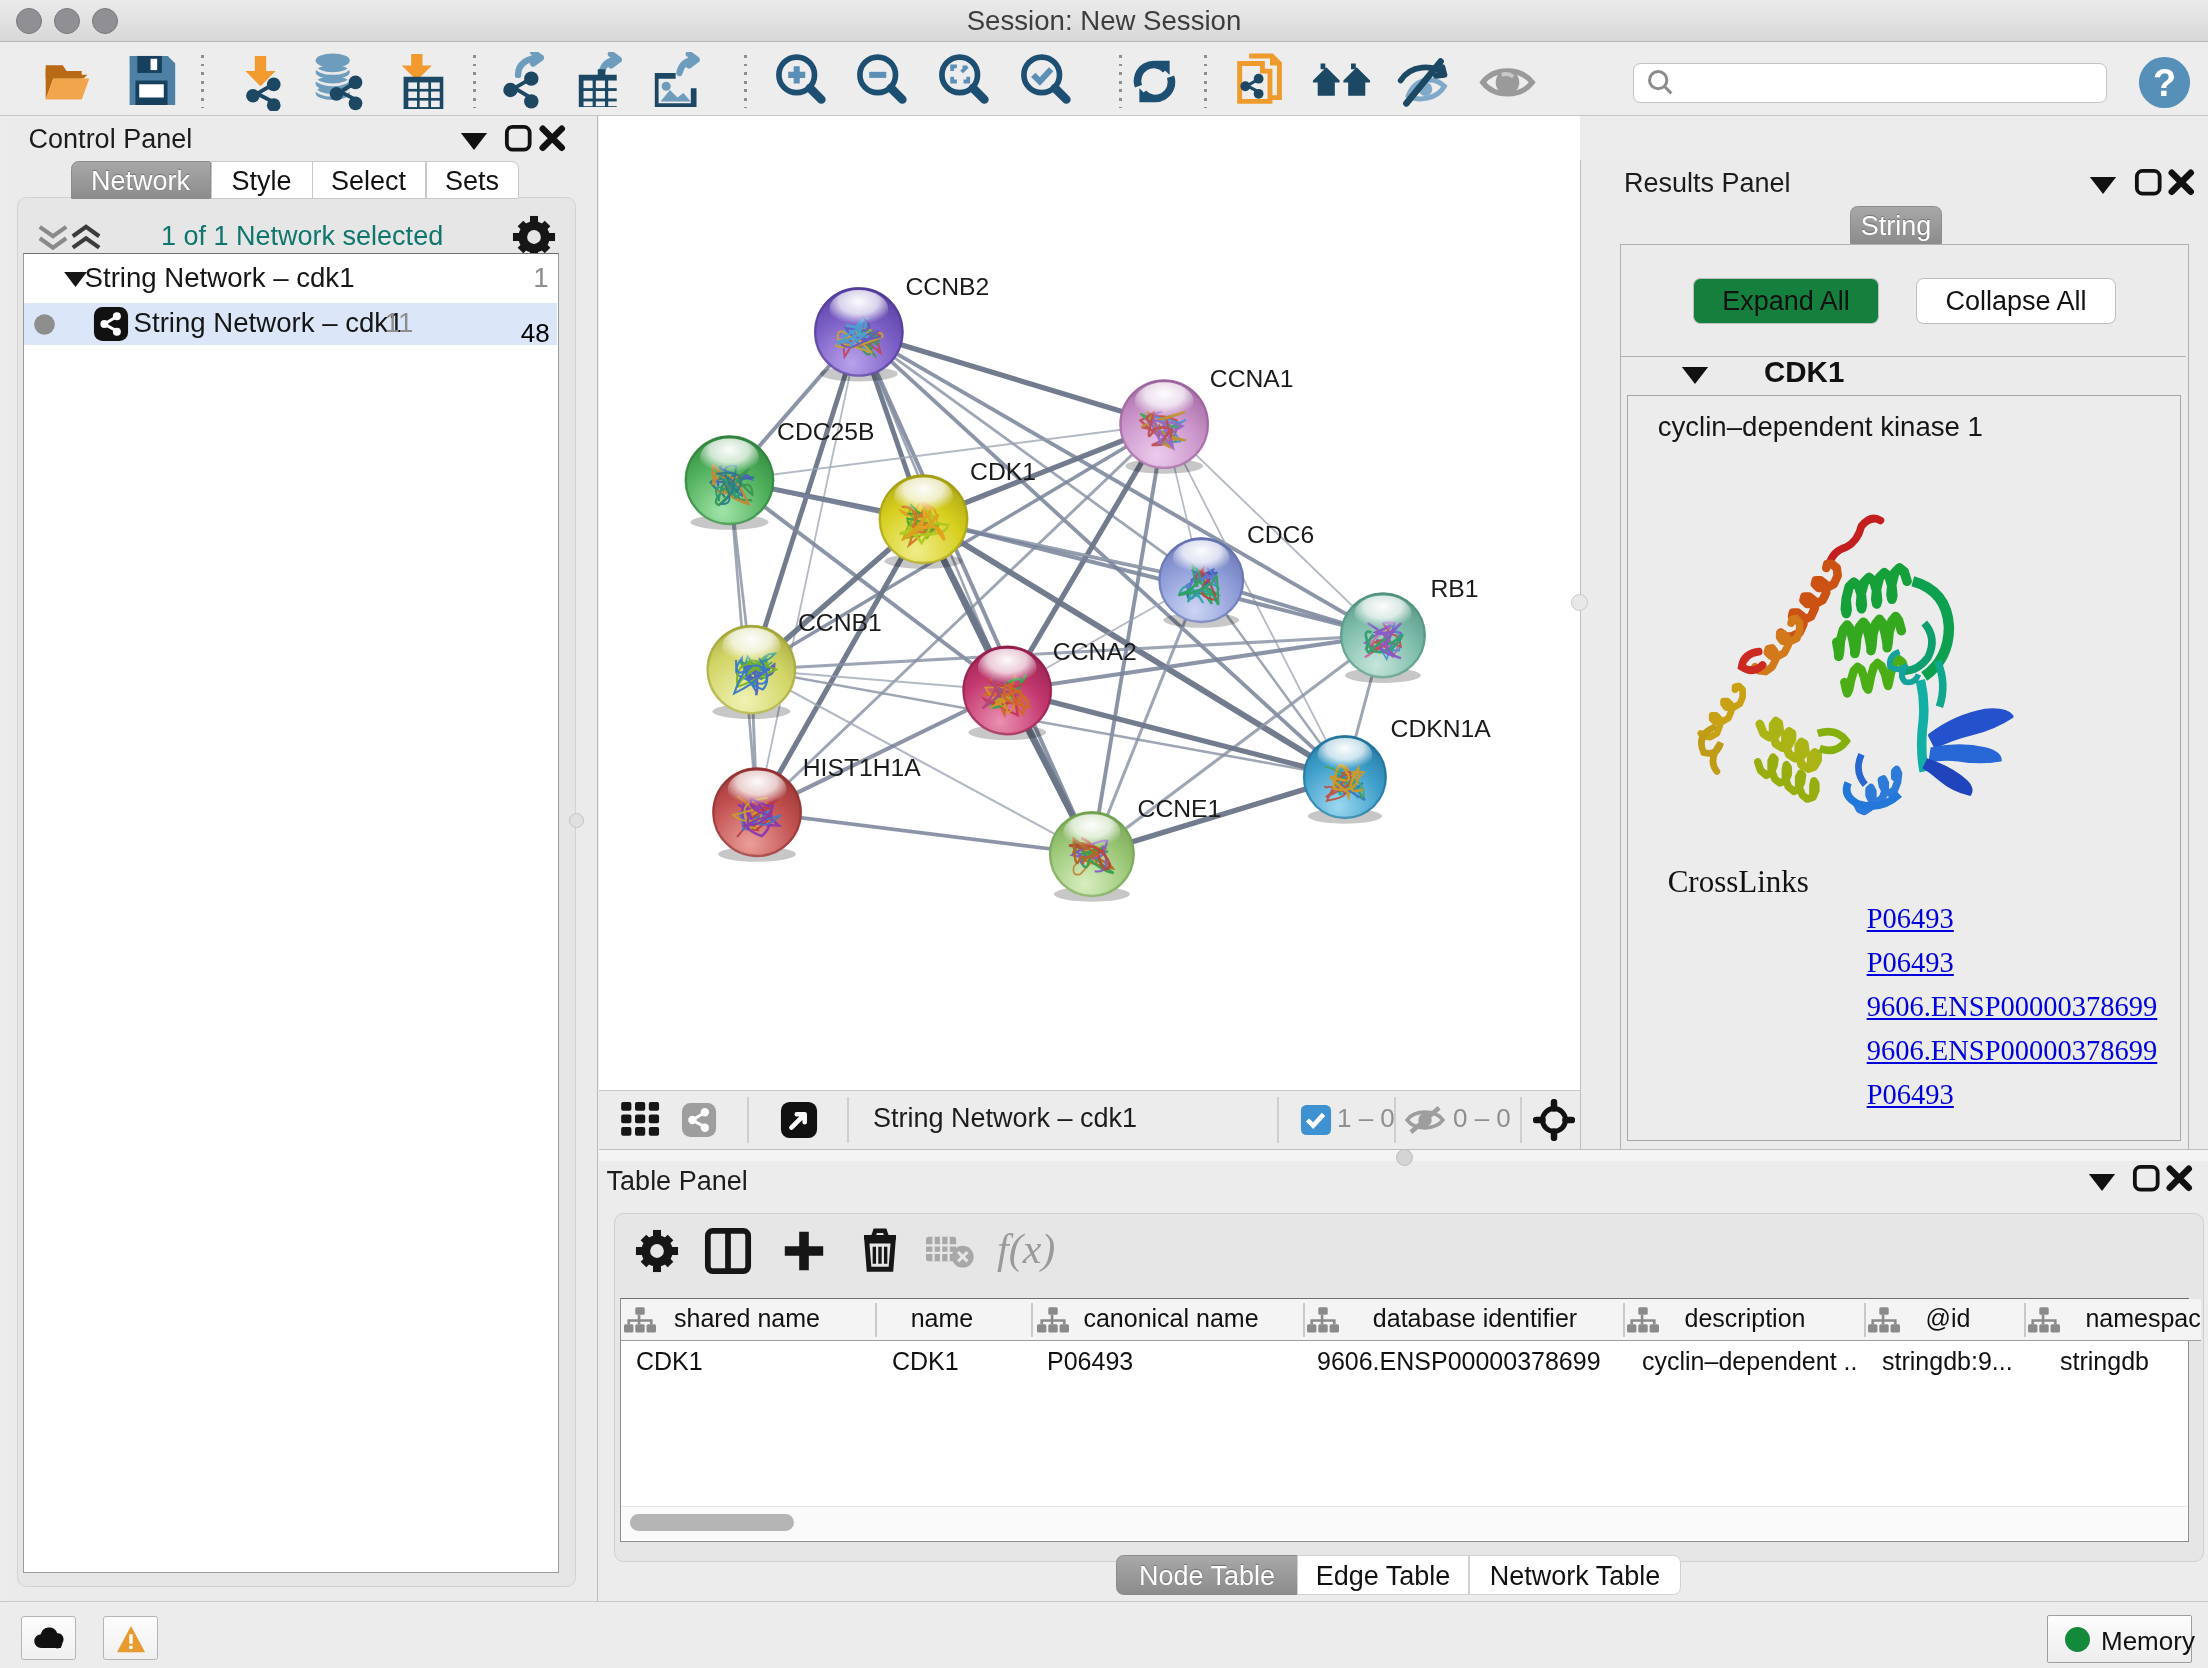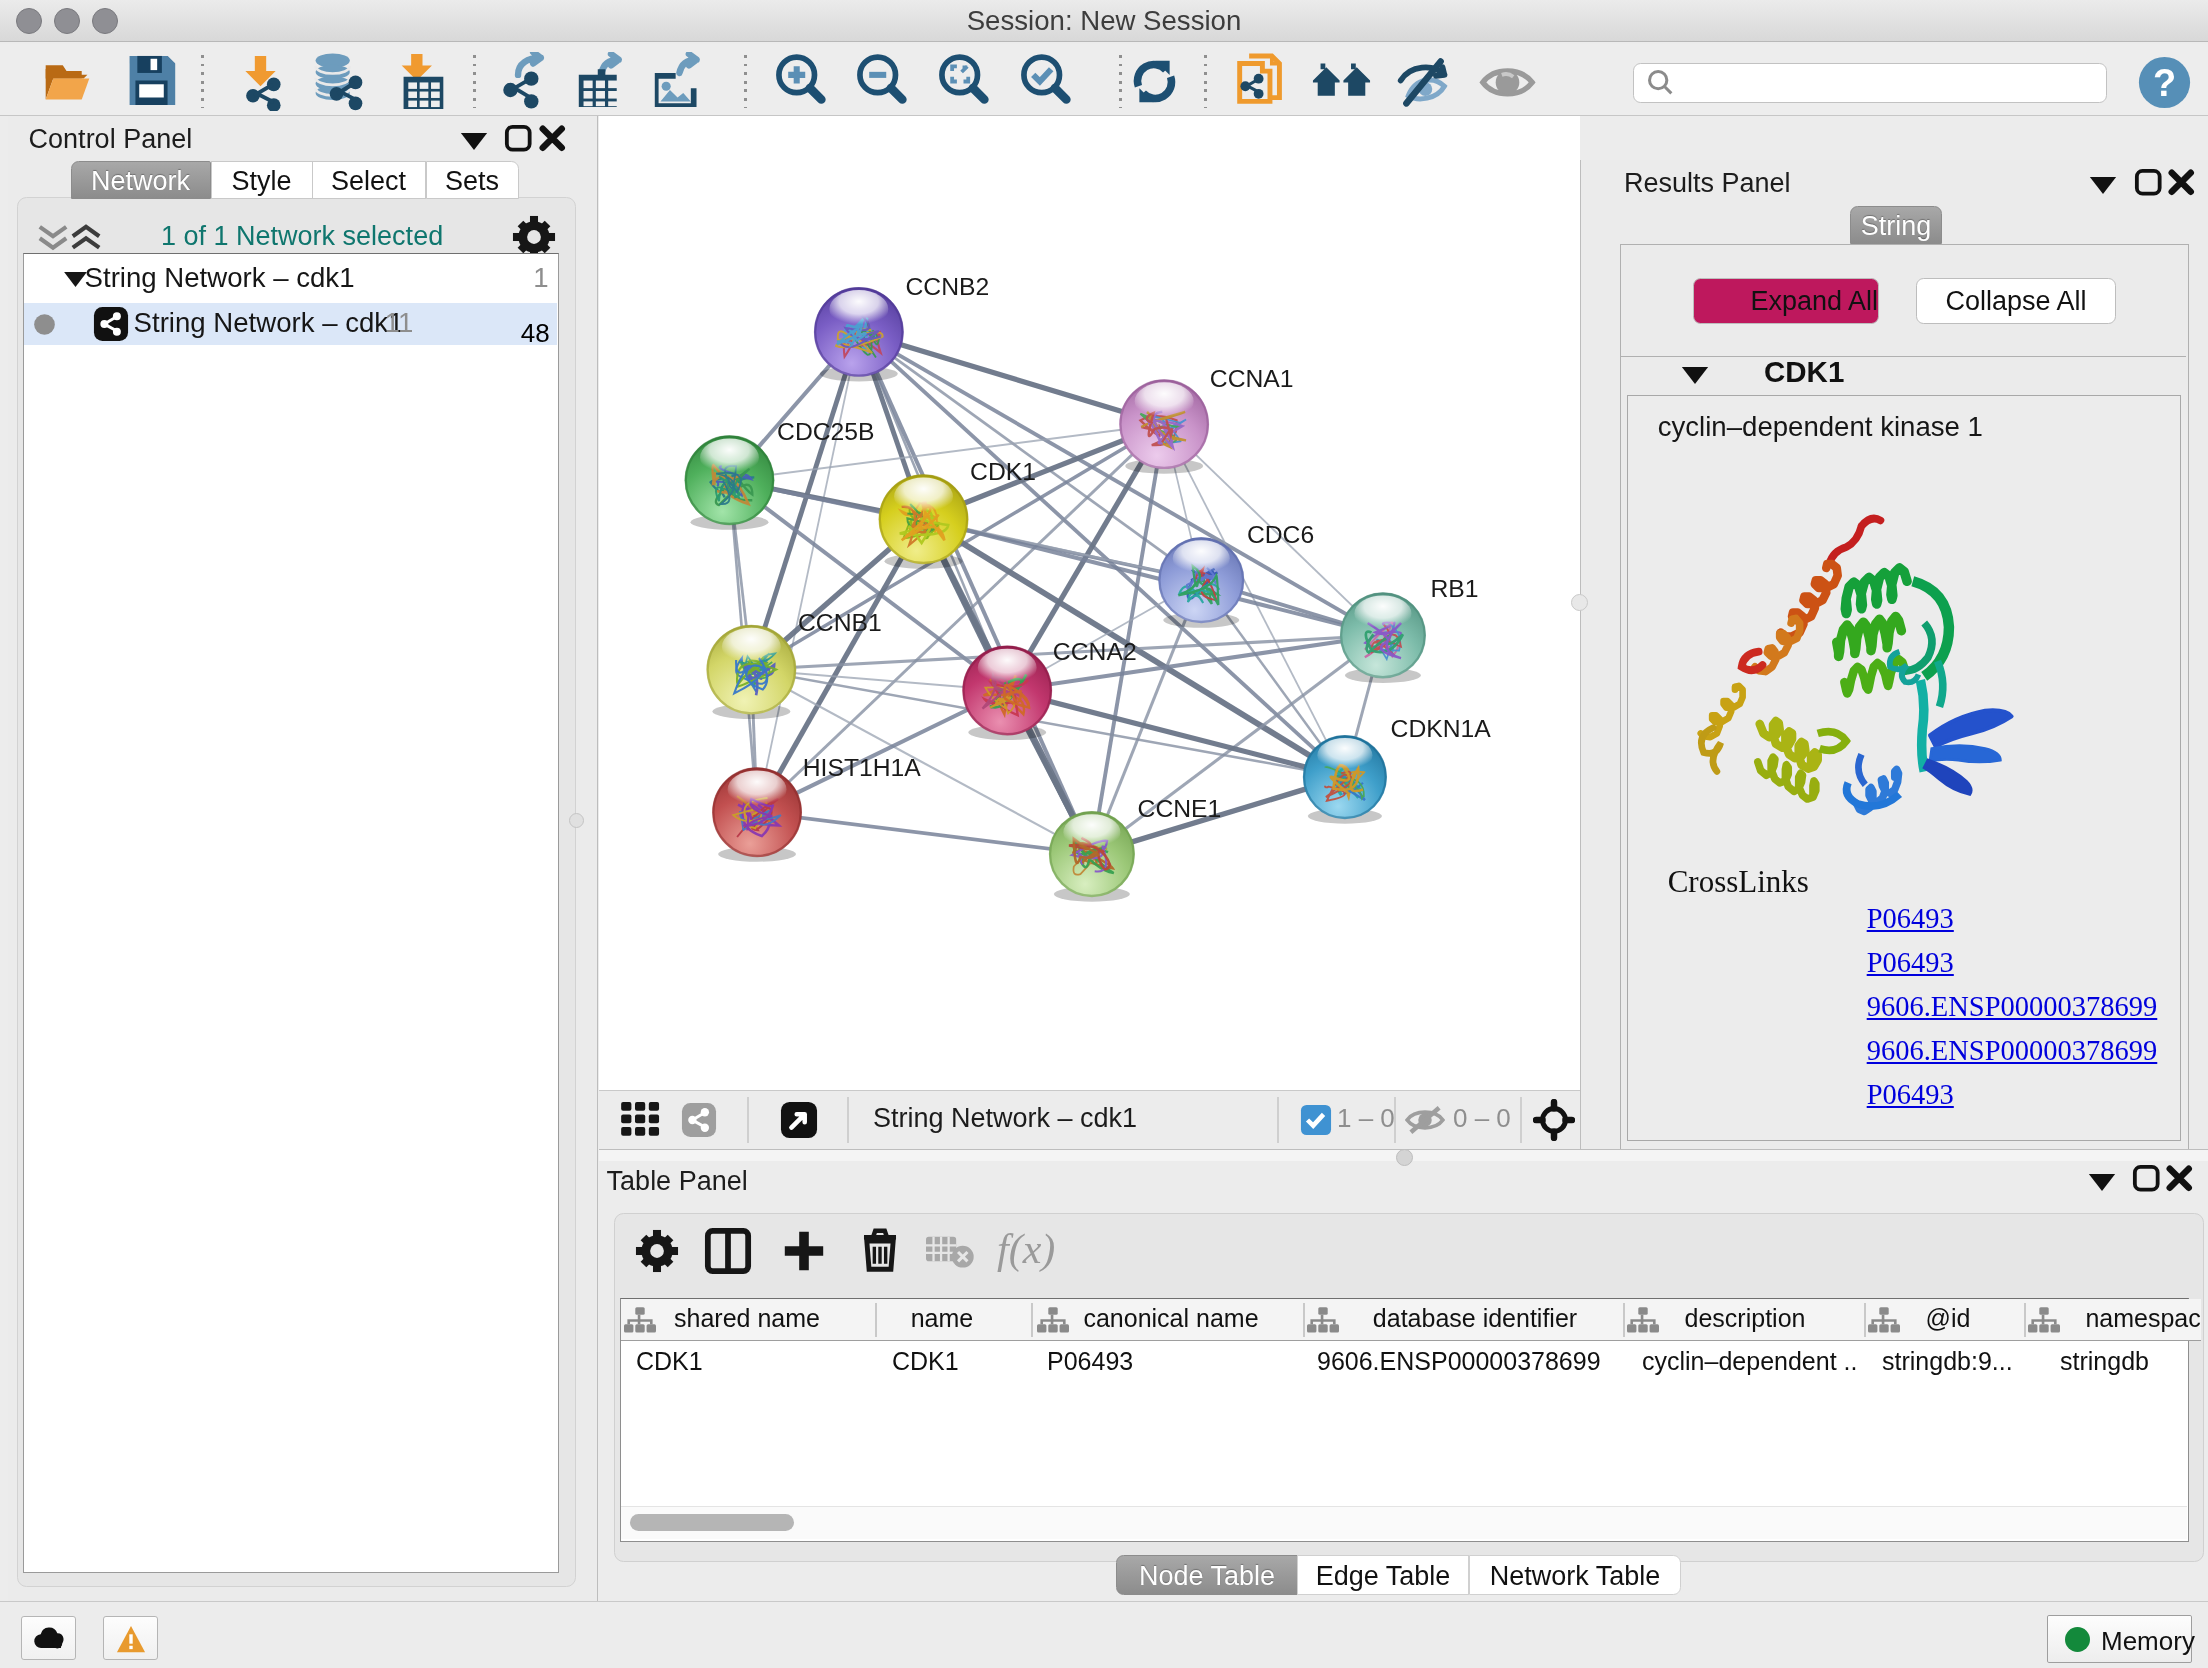--- a/index.html
+++ b/index.html
@@ -620,21 +620,21 @@
       <rect x="1.5" y="1.5" width="12" height="12" rx="3" fill="none" stroke="#111" stroke-width="2"></rect>
     </svg>
   <svg class="abs" style="left:586px;top:7.6px" width="28.5" height="28.5" viewBox="0 0 15 15">
       <path d="M2.5 2.5 12.5 12.5 M12.5 2.5 2.5 12.5" stroke="#111" stroke-width="3.4" stroke-linecap="round"></path>
     </svg>
 
   <div class="tab tabsel" style="left:269px;top:46px;width:92px;border-radius:7.6px 7.6px 0 0">String</div>
 
   <div class="abs" style="left:39px;top:84px;width:569px;height:932px;background:#ebebeb;border:1.9px solid #b0b0b0">
     <div class="abs" style="left:0px;top:0px;width:565px;height:112px;border-bottom:1.9px solid #b0b0b0">
-      <div class="abs" style="left:72px;top:33px;width:186px;height:46px;background:#be185d;border:1px solid #bdbdbd;border-radius:7.6px;text-align:right;line-height:44px;font-size:27px;color:#111">Expand All</div>
+      <div class="abs" style="left:72px;top:33px;width:186px;height:46px;background:#15803d;border:1px solid #bdbdbd;border-radius:7.6px;text-align:center;line-height:44px;font-size:27px;color:#111">Expand All</div>
       <div class="abs" style="left:295px;top:33px;width:200px;height:46px;background:#fff;border:1px solid #bdbdbd;border-radius:7.6px;text-align:center;line-height:44px;font-size:27px;color:#111">Collapse All</div>
     </div>
 
     <svg class="abs" style="left:59px;top:118px" width="30" height="23" viewBox="0 0 16 12">
         <path d="M1 2 h14 l-7 9z" fill="#111"></path>
       </svg>
     <div class="abs" style="left:143px;top:110px;font-size:29.5px;font-weight:bold;color:#111">CDK1</div>
 
     <div class="abs" style="left:5.7px;top:150px;width:554px;height:746px;background:#ececec;border:1px solid #a8a8a8">
       <div class="abs" style="left:30px;top:15px;font-size:27.6px;color:#161616">cyclin–dependent kinase 1</div>

